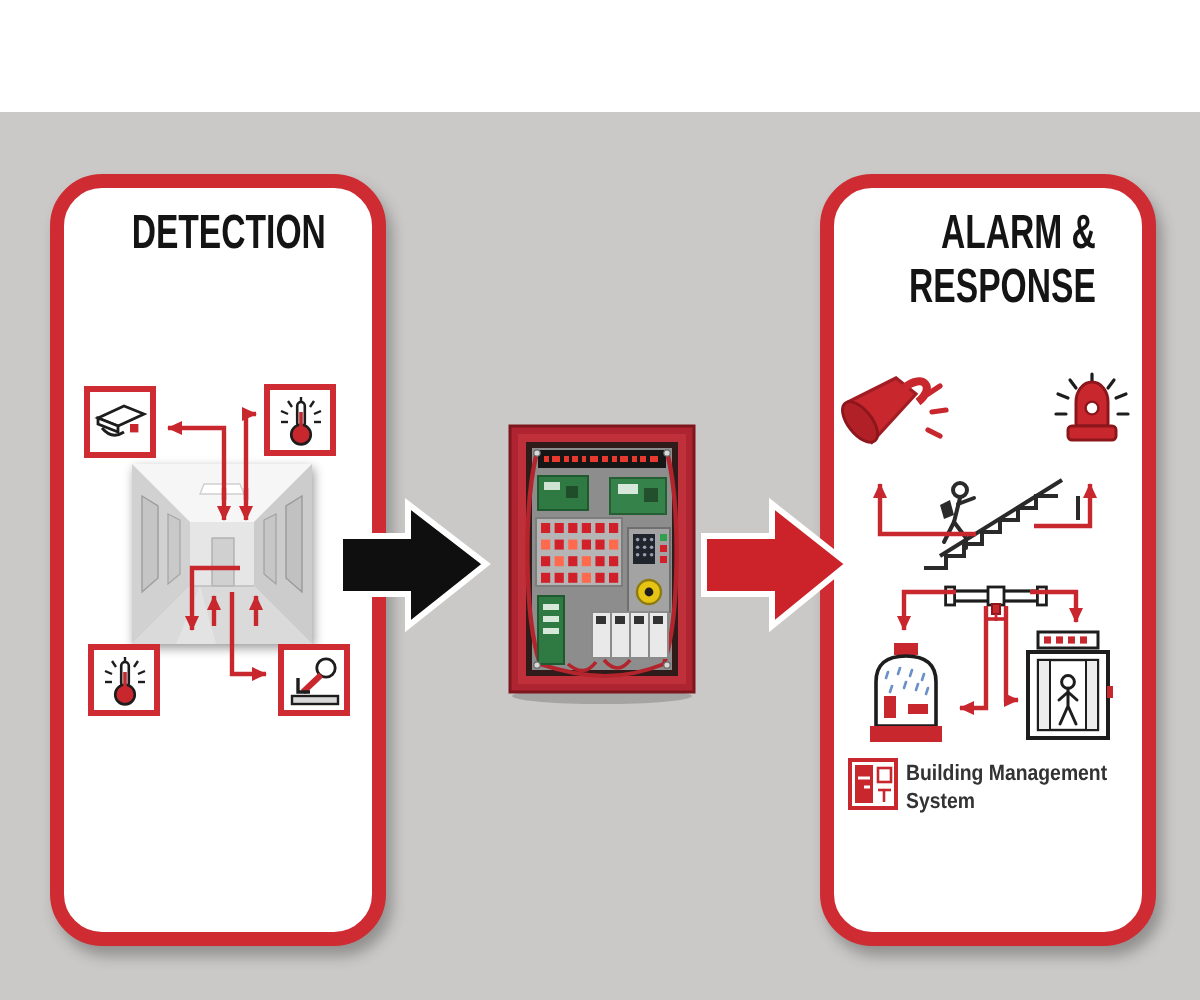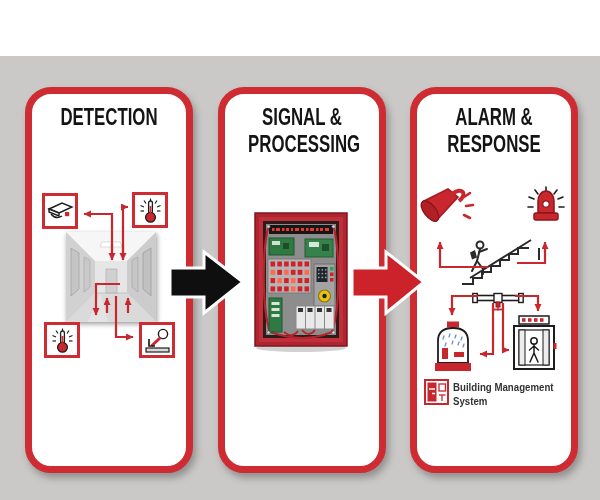--- a/index.html
+++ b/index.html
@@ -6,21 +6,21 @@
   .stage{position:relative;width:600px;height:500px;background:#ffffff;overflow:hidden;
          font-family:"Liberation Sans",sans-serif;}
   .strip-top{position:absolute;left:0;top:0;width:600px;height:56px;background:#ffffff;}
   .canvas-bg{position:absolute;left:0;top:56px;width:600px;height:444px;background:#cac9c7;}
   .panel{position:absolute;top:87px;width:168px;height:386px;box-sizing:border-box;
          background:#ffffff;border:7px solid #cf2b32;border-radius:26px;
          box-shadow:3px 5px 7px rgba(40,40,40,.35);}
   #p-detect{left:25px}
   #p-signal{left:218px}
   #p-alarm{left:410px}
-  .panel-title{position:absolute;left:0;right:0;top:9px;text-align:center;color:#141414;
+  .panel-title{position:absolute;left:0;right:0;top:9px;text-align:right;color:#141414;
                font-weight:700;font-size:24px;line-height:27px;}
   .tline{transform:scaleX(.70);transform-origin:50% 50%;white-space:nowrap;}
   .sensor-box{position:absolute;width:36px;height:36px;box-sizing:border-box;background:#fff;
               border:3.5px solid #cf2b32;display:flex;align-items:center;justify-content:center;}
   .photo{position:absolute;box-shadow:1px 2px 5px rgba(0,0,0,.4);line-height:0;}
   .icon{position:absolute;line-height:0;}
   .overlay{position:absolute;left:0;top:0;pointer-events:none;}
   .bms-text{position:absolute;left:453px;top:381px;font-size:11px;font-weight:700;color:#333333;
             line-height:13.5px;transform:scaleX(.88);transform-origin:left top;white-space:nowrap;}
 </style>
@@ -32,26 +32,20 @@
   <div class="strip-top"></div>
   <div class="canvas-bg"></div>
 
   <section class="panel" id="p-detect">
     <div class="panel-title">
       <div class="tline">DETECTION</div>
       <div class="tline"></div>
     </div>
   </section>
 
-  <section class="panel" id="p-signal">
-    <div class="panel-title">
-      <div class="tline">SIGNAL &amp;</div>
-      <div class="tline">PROCESSING</div>
-    </div>
-  </section>
 
   <section class="panel" id="p-alarm">
     <div class="panel-title">
       <div class="tline">ALARM &amp;</div>
       <div class="tline">RESPONSE</div>
     </div>
   </section>
 
   <div class="photo" style="left:66px;top:232px;">
     <svg width="90" height="90" viewBox="0 0 90 90">

